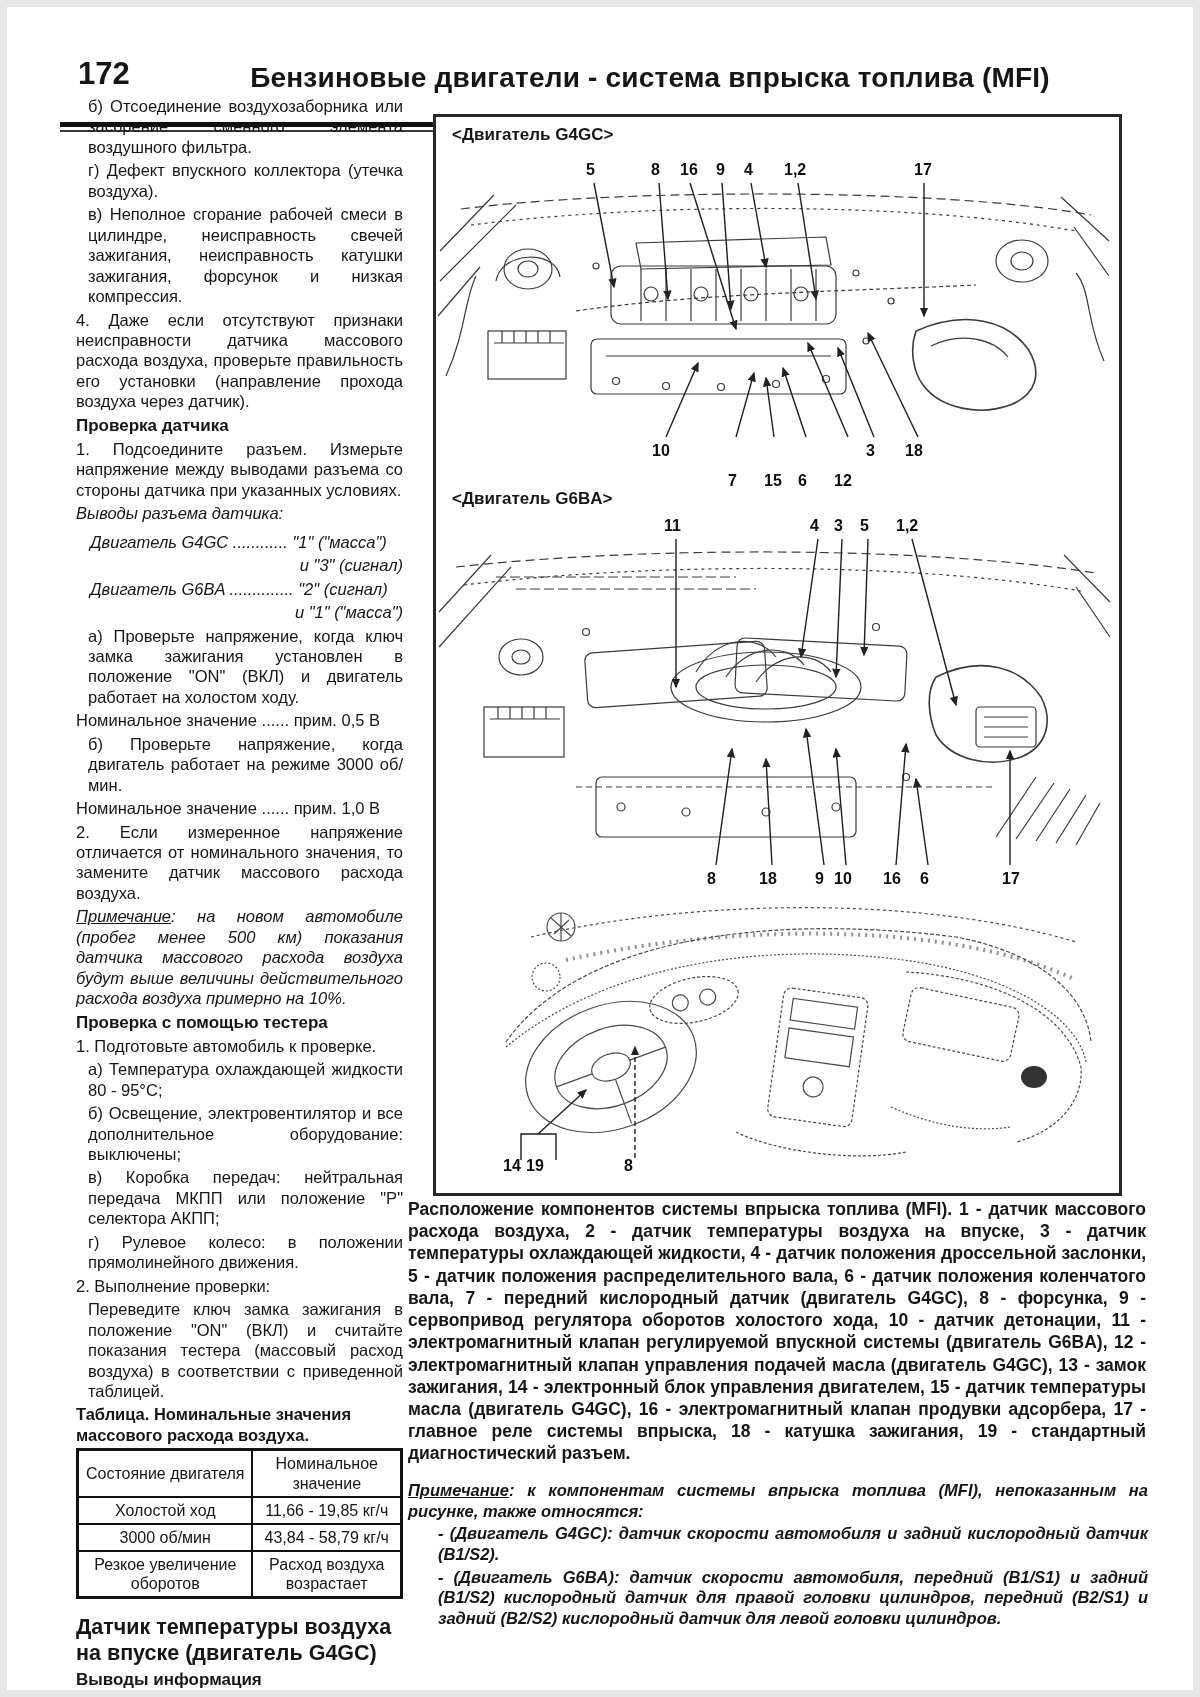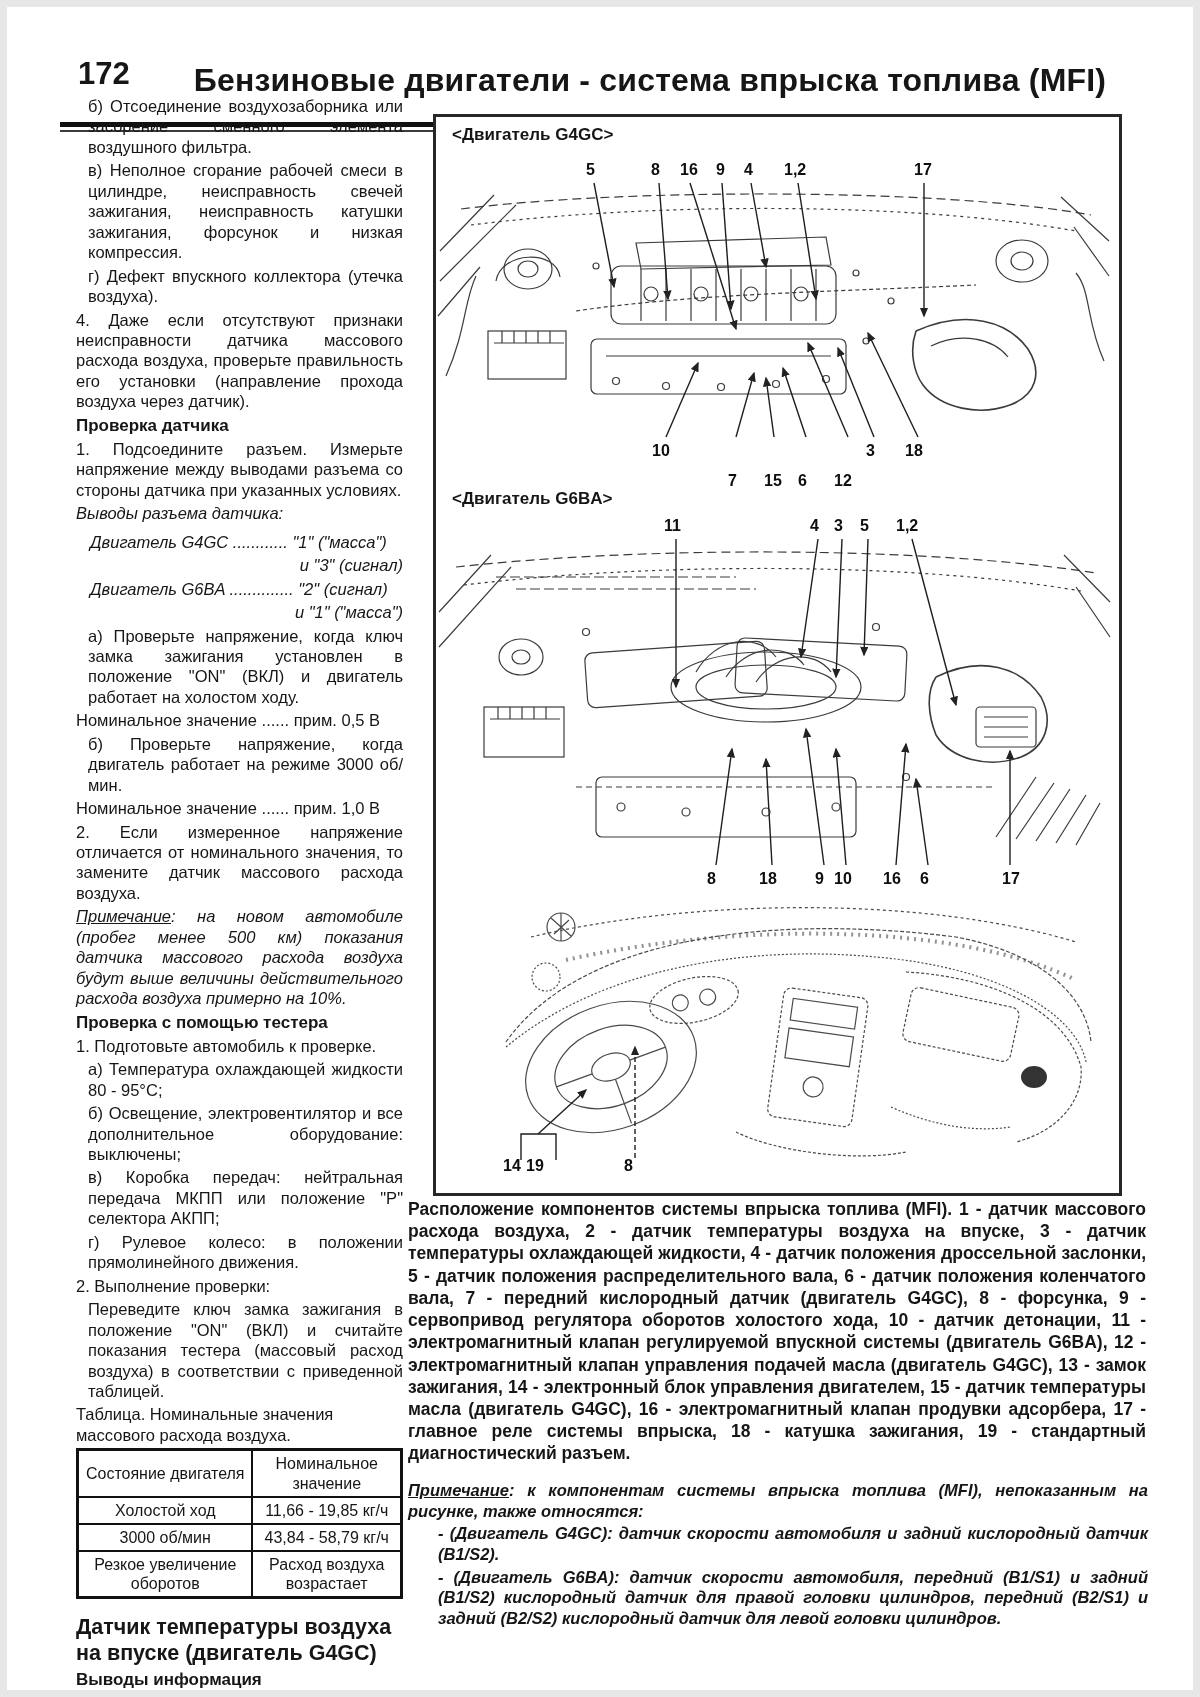--- a/index.html
+++ b/index.html
@@ -2,35 +2,35 @@
 <html><head>
 <meta charset="utf-8">
 <style>
   html,body{margin:0;padding:0;background:#f2f2f2;}
   .page{position:relative;width:1200px;height:1697px;background:#ffffff;
         font-family:"Liberation Sans","DejaVu Sans",sans-serif;color:#161616;
         overflow:hidden;box-shadow:inset 0 0 0 7px #e7e7e7;}
   
   .page-number{position:absolute;left:78px;top:56px;font-size:31px;font-weight:bold;}
   .page-title{position:absolute;left:170px;right:70px;top:62px;text-align:center;
-              font-size:32px;font-weight:bold;letter-spacing:0.2px;}
+              font-size:28px;font-weight:bold;letter-spacing:0.2px;}
   .header-rule{position:absolute;left:60px;top:122px;width:1062px;height:5px;background:#101010;}
   .header-rule2{position:absolute;left:60px;top:130px;width:1062px;height:2px;background:#3c3c3c;}
   
   .left-col{position:absolute;left:76px;top:96px;width:327px;font-size:16.5px;line-height:1.24;
             text-align:justify;}
   .left-col p{margin:0 0 3px 0;}
   .ind{padding-left:12px;}
   .h1{font-weight:bold;font-size:17px;margin:7px 0 2px 0;text-align:left;}
   .it{font-style:italic;}
   .spec{font-style:italic;padding-left:14px;text-align:left;margin:0;}
   .spec-r{font-style:italic;text-align:right;margin:0;}
   .nom{text-align:left;margin:2px 0 3px 0;}
   .note-lbl{text-decoration:underline;}
-  .tbl-head{font-weight:normal;margin:6px 0 4px 0;text-align:left;font-size:16.5px;}
+  .tbl-head{font-weight:bold;margin:6px 0 4px 0;text-align:left;font-size:16.5px;}
   table.spec-table{width:100%;border-collapse:collapse;border:3px solid #111;margin:2px 0 16px 0;}
   table.spec-table td{border:2px solid #111;text-align:center;font-size:16px;padding:3px 4px;line-height:1.2;}
   .h-big{font-size:21.5px;font-weight:bold;line-height:1.18;margin:16px 0 6px 0;text-align:left;}
   
   .diagram-frame{position:absolute;left:433px;top:114px;width:683px;height:1076px;
                  border:3px solid #272727;background:#fff;}
   .eng-label{position:absolute;left:16px;font-size:17px;font-weight:bold;text-align:center;}
   .co{position:absolute;font-size:16px;font-weight:bold;color:#0e0e0e;}
   .dsvg{position:absolute;left:0;}
   
@@ -46,22 +46,22 @@
 
 <div class="page">
 
   <div class="page-number">172</div>
   <div class="page-title">Бензиновые двигатели - система впрыска топлива (MFI)</div>
   <div class="header-rule"></div>
   <div class="header-rule2"></div>
 
   <div class="left-col">
     <p class="ind">б) Отсоединение воздухозаборника или засорение сменного элемента воздушного фильтра.</p>
+    <p class="ind">г) Дефект впускного коллектора (утечка воздуха).</p>
     <p class="ind">в) Неполное сгорание рабочей смеси в цилиндре, неисправность свечей зажигания, неисправность катушки зажигания, форсунок и низкая компрессия.</p>
-    <p class="ind">г) Дефект впускного коллектора (утечка воздуха).</p>
     <p>4. Даже если отсутствуют признаки неисправности датчика массового расхода воздуха, проверьте правильность его установки (направление прохода воздуха через датчик).</p>
     <p class="h1">Проверка датчика</p>
     <p>1. Подсоедините разъем. Измерьте напряжение между выводами разъема со стороны датчика при указанных условиях.</p>
     <p class="it" style="margin-bottom:8px;text-align:left">Выводы разъема датчика:</p>
     <p class="spec">Двигатель G4GC ............ "1" ("масса")</p>
     <p class="spec-r">и "3" (сигнал)</p>
     <p class="spec">Двигатель G6BA .............. "2" (сигнал)</p>
     <p class="spec-r">и "1" ("масса")</p>
     <p class="ind">а) Проверьте напряжение, когда ключ замка зажигания установлен в положение "ON" (ВКЛ) и двигатель работает на холостом ходу.</p>
     <p class="nom">Номинальное значение ...... прим. 0,5 В</p>

